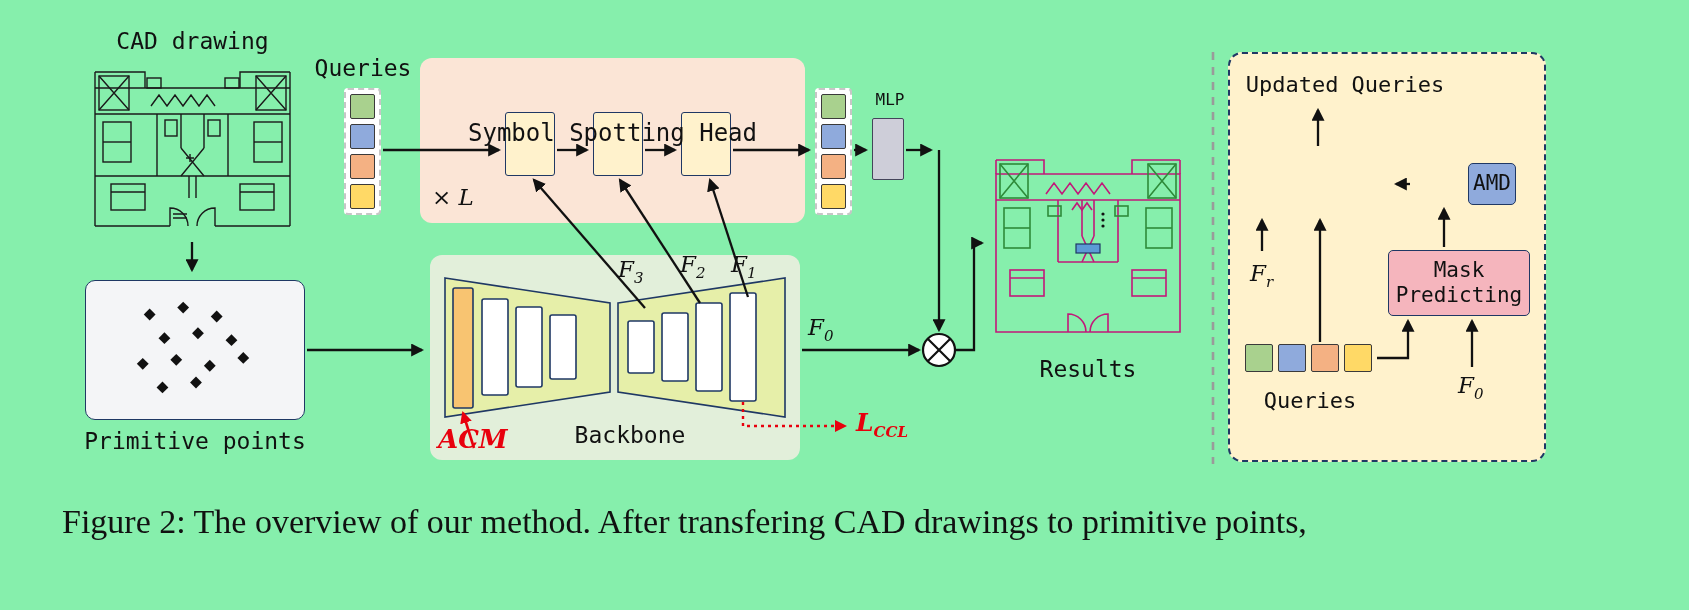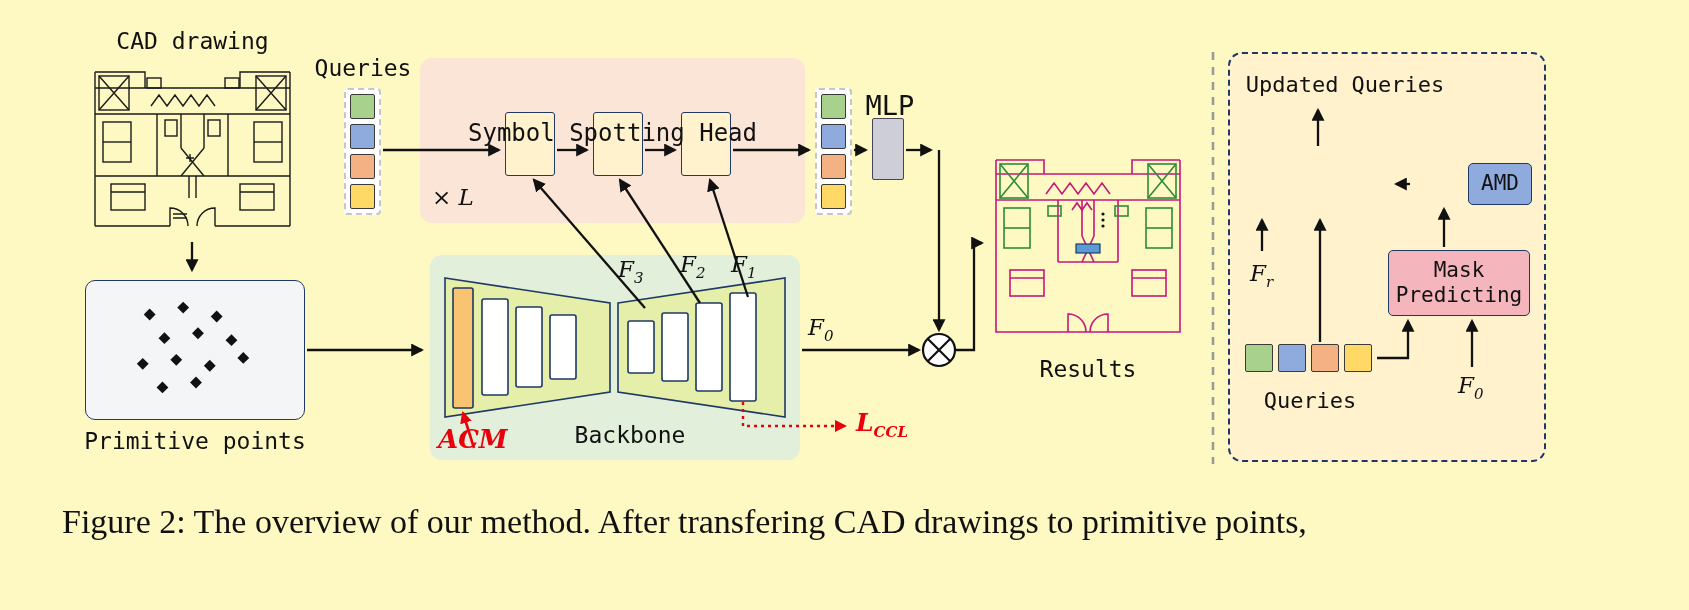--- a/index.html
+++ b/index.html
@@ -1,18 +1,18 @@
 <!DOCTYPE html>
 <html><head>
 <meta charset="utf-8">
 <style>
   * { margin:0; padding:0; box-sizing:border-box; }
   html,body { background:#fff; }
   body { width:1689px; height:610px; overflow:hidden; font-family:"DejaVu Sans Mono", monospace; }
-  .canvas { position:relative; width:1689px; height:610px; background:#fef9c3; }
+  .canvas { position:relative; width:1689px; height:610px; background:#86efac; }
 
   .monolabel { position:absolute; font-family:"DejaVu Sans Mono", monospace; color:#111;
                text-align:center; font-size:23px; white-space:nowrap; z-index:25; }
   .mathlabel { position:absolute; font-family:"DejaVu Serif", serif; font-style:italic;
                font-size:23px; color:#111; z-index:25; white-space:nowrap; }
   .mathlabel sub { font-size:15px; font-style:italic; }
   .redlabel { color:#e8000d; font-weight:bold; }
 
   .node-box { position:absolute; z-index:1; }
   .head-box { left:420px; top:58px; width:385px; height:165px; background:#fbe5d6; border-radius:12px; }
@@ -29,21 +29,21 @@
              border:1.4px solid #44445a; border-radius:2px; z-index:6; }
 
   .panel { left:1228px; top:52px; width:318px; height:410px; background:#fff2cc;
            border:2.5px dashed #1f3864; border-radius:14px; }
 
   .panelbox { position:absolute; border:1.6px solid #1f3864; border-radius:5px;
               display:flex; align-items:center; justify-content:center; text-align:center;
               font-family:"DejaVu Sans Mono", monospace; font-size:21px; line-height:1.2;
               color:#111; z-index:6; }
   .qu-box  { left:1243px; top:150px; width:148px; height:66px; background:#a6d9f7; }
-  .amd-box { left:1468px; top:163px; width:64px;  height:42px; background:#8faadc;text-align:center; }
+  .amd-box { left:1468px; top:163px; width:48px;  height:42px; background:#8faadc;text-align:center; }
   .mp-box  { left:1372px; top:250px; width:142px; height:66px; background:#f5b5bd;margin-left:16px; }
 
   .tokenstack { position:absolute; display:flex; flex-direction:column; gap:5px; padding:4px;
                 border:2px dashed #c6c6c6; border-radius:4px; background:#fff; z-index:6; }
   .tokenstack .token { width:25px; height:25px; }
   .tokenrow { position:absolute; display:flex; gap:5px; z-index:6; }
   .tokenrow .token { width:28px; height:28px; }
   .token { border:1.3px solid #3a3a3a; border-radius:2px; }
 
   .thumb { position:absolute; z-index:2; }
@@ -133,21 +133,21 @@
   <div class="block" style="left:681px;"></div>
   <div class="mathlabel" style="left:432px; top:184px;">× L</div>
 
   <div class="tokenstack" style="left:815px; top:88px;">
       <div class="token" style="background: rgb(169, 209, 142);"></div>
       <div class="token" style="background: rgb(143, 170, 220);"></div>
       <div class="token" style="background: rgb(244, 177, 131);"></div>
       <div class="token" style="background: rgb(255, 217, 102);"></div>
     </div>
 
-  <div class="monolabel" style="left:860px; top:90px; width:60px; font-size:27px;">MLP</div>
+  <div class="monolabel" style="left:860px; top:90px; width:60px; font-size:16px;">MLP</div>
   <div class="node-box mlp-box"></div>
 
   <div class="node-box backbone-box">
     <svg width="370" height="205" viewBox="0 0 370 205">
       <polygon points="15,23 180,48 180,137 15,162" fill="#e6efa9" stroke="#1f3864" stroke-width="1.6"></polygon>
       <polygon points="188,48 355,23 355,162 188,137" fill="#e6efa9" stroke="#1f3864" stroke-width="1.6"></polygon>
       <rect x="23" y="33" width="20" height="120" rx="2" fill="#f8c471" stroke="#1f3864" stroke-width="1.6"></rect>
       <g fill="#fff" stroke="#1f3864" stroke-width="1.6">
         <rect x="52" y="44" width="26" height="96" rx="2"></rect>
         <rect x="86" y="52" width="26" height="80" rx="2"></rect>

